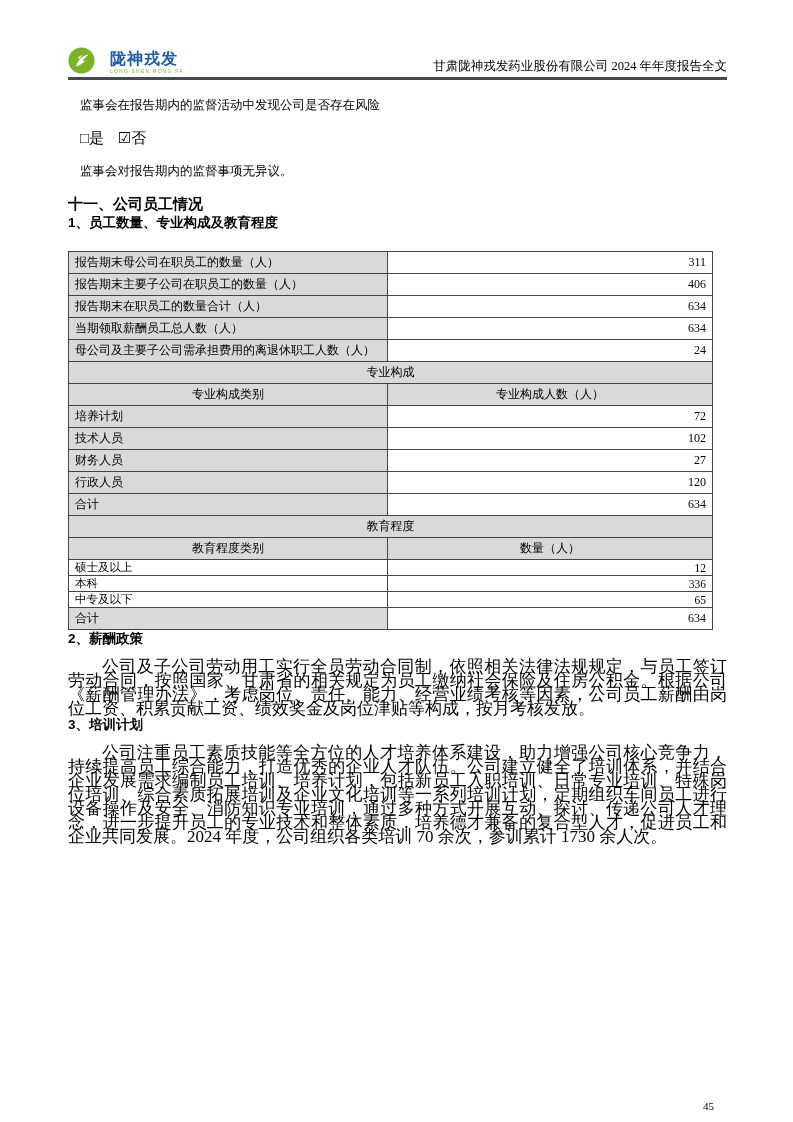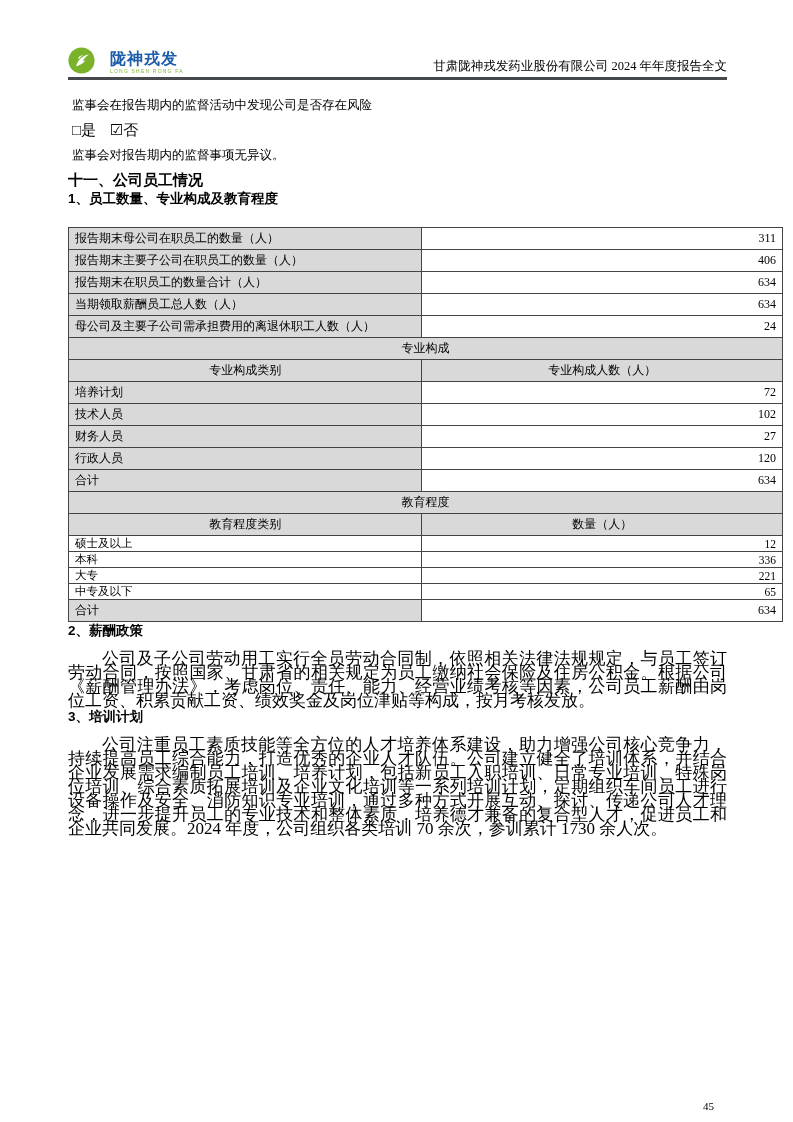--- a/index.html
+++ b/index.html
@@ -38,32 +38,32 @@
     font-family: "Liberation Sans", sans-serif;
     font-size: 15px; font-weight: bold; margin: 0; line-height: 20px;
   }
   h2.sub {
     font-family: "Liberation Sans", sans-serif;
     font-size: 13.5px; font-weight: bold; margin: 0; line-height: 18px;
   }
   .mt-h1a { margin-top: 30px; }
   .mt-h1b { margin-top: 26px; }
   .mt-h2  { margin-top: 20px; }
-  .plain { font-size: 12.5px; line-height: 21px; margin: 4px; }
+  .plain { font-size: 12.5px; line-height: 21px; margin: 12px; }
   .mt-p1 { margin-top: 15px; }
   .body-para {
     font-size: 17px; line-height: 14px; text-align: justify;
     text-indent: 2em; margin: 12px 0 0 0;
   }
   .checkline { font-size: 15px; line-height: 21px; }
   .checkline .opt { margin-right: 10px; }
 
   
   table.emp {
-    width: 715px; border-collapse: collapse; margin-top: 19px;
+    width: 645px; border-collapse: collapse; margin-top: 19px;
     font-size: 12px; table-layout: fixed; padding-left: 44px;
   }
   table.emp td { border: 1px solid #444; padding: 2px 6px; height: 19px; overflow: hidden; }
   td.lbl { background: var(--table_gray, #d9d9d9); text-align: left; }
   td.val { background: #ffffff; text-align: right; }
   col.c1 { width: 49.5%; }
   col.c2 { width: 50.5%; }
   tr.sec-title td { background: var(--table_gray, #d9d9d9); text-align: center; }
   tr.subhead td { background: var(--table_gray, #d9d9d9); text-align: center; }
   tr.edu td { height: 10px; padding: 0 6px; font-size: 11.5px; background: #ffffff; }
@@ -170,24 +170,20 @@
       </tr>
       <tr class="edu">
         <td class="elbl">硕士及以上</td>
         <td class="eval">12</td>
       </tr>
       <tr class="edu">
         <td class="elbl">本科</td>
         <td class="eval">336</td>
       </tr>
       <tr class="edu">
-        <td class="elbl">大专</td>
-        <td class="eval">221</td>
-      </tr>
-      <tr class="edu">
         <td class="elbl">中专及以下</td>
         <td class="eval">65</td>
       </tr>
       <tr>
         <td class="lbl">合计</td>
         <td class="val">634</td>
       </tr>
     </tbody>
   </table>
 

